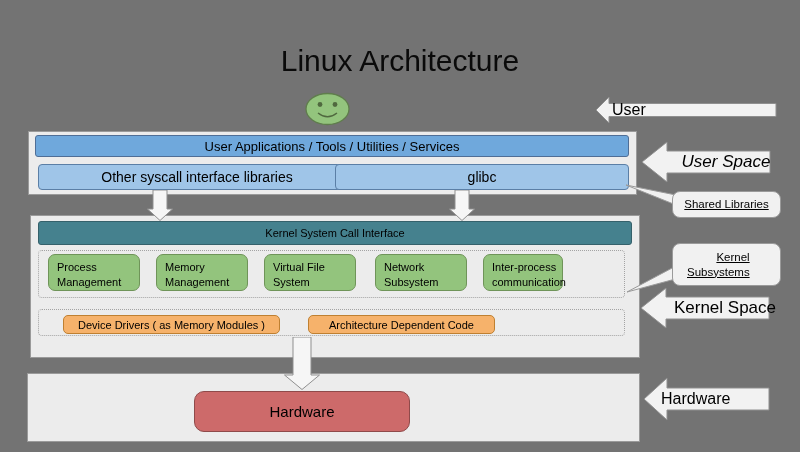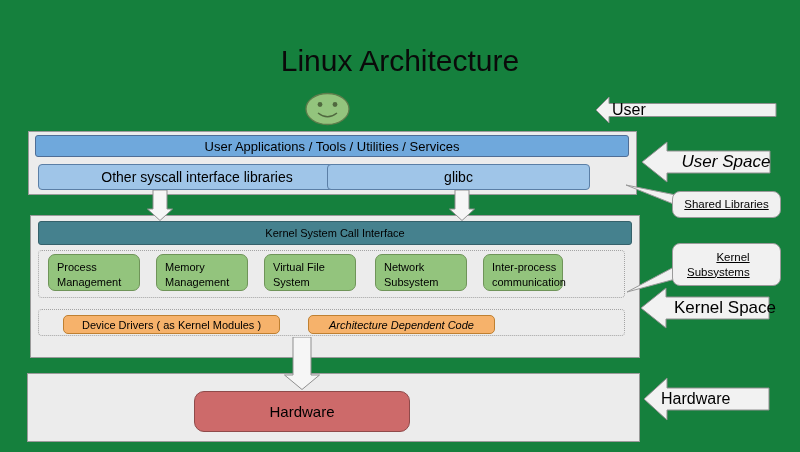--- a/index.html
+++ b/index.html
@@ -1,17 +1,17 @@
 <!DOCTYPE html>
 <html><head>
 <meta charset="utf-8">
 <style>
   html,body { margin:0; padding:0; background:#fff; }
   .canvas {
-    position:relative; width:800px; height:452px; background:#15803d;
+    position:relative; width:800px; height:452px; background:#737373;
     font-family:"Liberation Sans", sans-serif; color:#000; overflow:hidden;
   }
   .abs { position:absolute; }
   .title {
     position:absolute; left:0; top:44px; width:800px; text-align:center;
     font-size:30px; color:#0a0a0a;
   }
   
   .container {
     position:absolute; background:#ececec; border:1px solid #9a9a9a;
@@ -79,21 +79,21 @@
   <div class="container" style="left:28px; top:131px; width:609px; height:64px;"></div>
 
   <div class="box app-bar z3" style="left:35px; top:135px; width:594px; height:22px;">
       <span>User Applications / Tools / Utilities / Services</span>
     </div>
 
   <div class="box lib-box z3" style="left:38px; top:164px; width:318px; height:26px;">
       <span>Other syscall interface libraries</span>
     </div>
 
-  <div class="box lib-box z3" style="left:327px; top:164px; width:263px; height:26px;">
+  <div class="box lib-box z3" style="left:335px; top:164px; width:294px; height:26px;">
       <span>glibc</span>
     </div>
 
   <div class="block-arrow" style="left:641px; top:141px; width:130px; height:42px;">
     <svg width="130" height="42" viewBox="0 0 130 42">
       <polygon class="arrow-fill" points="1,21 26,1 26,10 129,10 129,32 26,32 26,41"></polygon>
     </svg>
     <span class="arrow-label" style="padding-left:20px; font-size:17px;font-style:italic;">User Space</span>
   </div>
 
@@ -136,23 +136,23 @@
   <div class="block-arrow" style="left:640px; top:287px; width:130px; height:42px;">
     <svg width="130" height="42" viewBox="0 0 130 42">
       <polygon class="arrow-fill" points="1,21 26,1 26,10 129,10 129,32 26,32 26,41"></polygon>
     </svg>
     <span class="arrow-label" style="padding-left:20px; font-size:17px;">Kernel Space</span>
   </div>
 
   <div class="dotted" style="left:38px; top:309px; width:587px; height:27px;"></div>
 
   <div class="box orange-box z3" style="left:63px; top:315px; width:217px; height:19px;">
-      <span>Device Drivers ( as Kernel Modules )</span>
+      <span>Device Drivers ( as Memory Modules )</span>
     </div>
-  <div class="box orange-box z3" style="left:308px; top:315px; width:187px; height:19px;font-style:italic;">
+  <div class="box orange-box z3" style="left:308px; top:315px; width:187px; height:19px;">
       <span>Architecture Dependent Code</span>
     </div>
 
   <div class="block-arrow z4" style="left:284px; top:337px; width:36px; height:53px;">
     <svg width="36" height="53" viewBox="0 0 36 53">
       <polygon class="down-fill" points="9,0 27,0 27,38 35.5,38 18,52.5 0.5,38 9,38"></polygon>
     </svg>
   </div>
 
   <div class="container" style="left:27px; top:373px; width:613px; height:69px;"></div>

